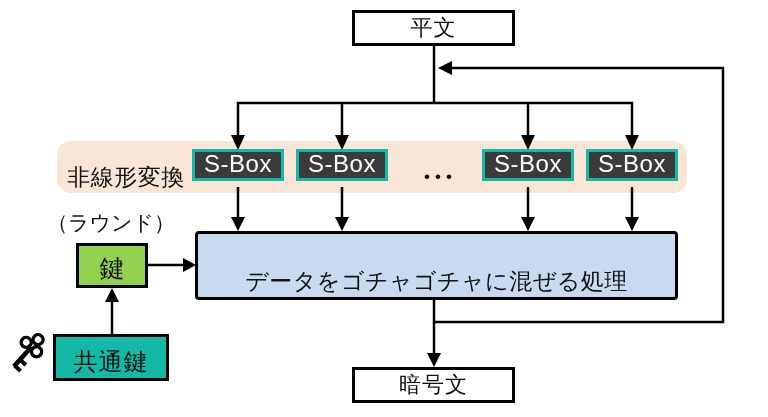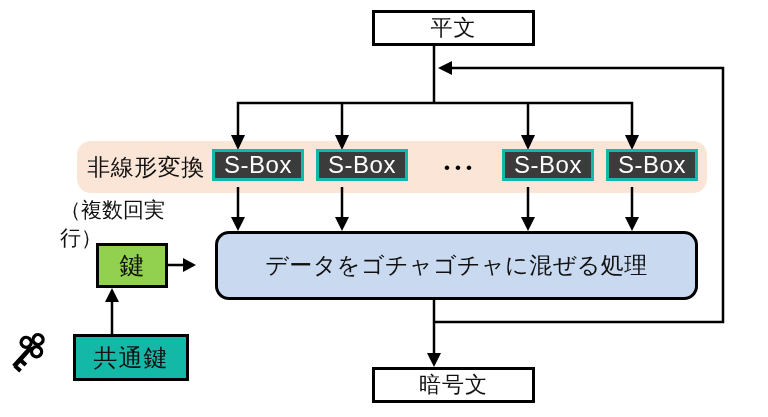--- a/index.html
+++ b/index.html
@@ -11,21 +11,21 @@
     background: #ffffff;
     font-family: "Liberation Sans", "DejaVu Sans", sans-serif;
     color: #111111;
     overflow: hidden;
   }
   .wires {
     position: absolute;
     left: 0; top: 0;
     width: 768px; height: 417px;
   }
-  .abs { position: absolute; display: flex; align-items: center; justify-content: center; margin-left: 20px; }
+  .abs { position: absolute; display: flex; align-items: flex-end; justify-content: center; }
 
   .band {
     left: 57px; top: 141px; width: 630px; height: 52px;
     background: #fbe5d6;
     border-radius: 14px;
   }
   .nonlinear-label {
     left: 60px; top: 141px; width: 132px; height: 52px;
     font-size: 23px; font-weight: 500; letter-spacing: 0.5px;
   }
@@ -51,21 +51,21 @@
     background: #ffffff;
     border: 3px solid #000000;
     font-size: 22px; letter-spacing: 1px;
   }
   .plaintext-box { top: 10px; }
   .ciphertext-box { top: 367px; }
   .mix-box {
     left: 195px; top: 231px; width: 483px; height: 69px;
     background: #c9daf0;
     border: 3px solid #000000;
-    border-radius: 14px;
+    border-radius: 4px;
     font-size: 23px; letter-spacing: 0.5px;
   }
   .round-key-note {
     left: 40px; top: 210px; width: 142px; height: 27px;
     font-size: 21px;
   }
   .key-box {
     left: 76px; top: 243px; width: 72px; height: 45px;
     background: #92d050;
     border: 3px solid #000000;
@@ -137,21 +137,21 @@
   <div class="abs sbox sbox1">S-Box</div>
   <div class="abs sbox sbox2">S-Box</div>
   <div class="abs dots">•••</div>
   <div class="abs sbox sbox3">S-Box</div>
   <div class="abs sbox sbox4">S-Box</div>
 
   <div class="abs mix-box">
     <span>データをゴチャゴチャに混ぜる処理</span>
   </div>
 
-  <div class="abs round-key-note">（複数回実行）</div>
+  <div class="abs round-key-note">（ラウンド）</div>
 
   <div class="abs key-box">
     <span>鍵</span>
   </div>
 
   <div class="abs common-key-box">
     <span>共通鍵</span>
   </div>
 
   <svg class="key-icon-svg" viewBox="0 0 40 48">

